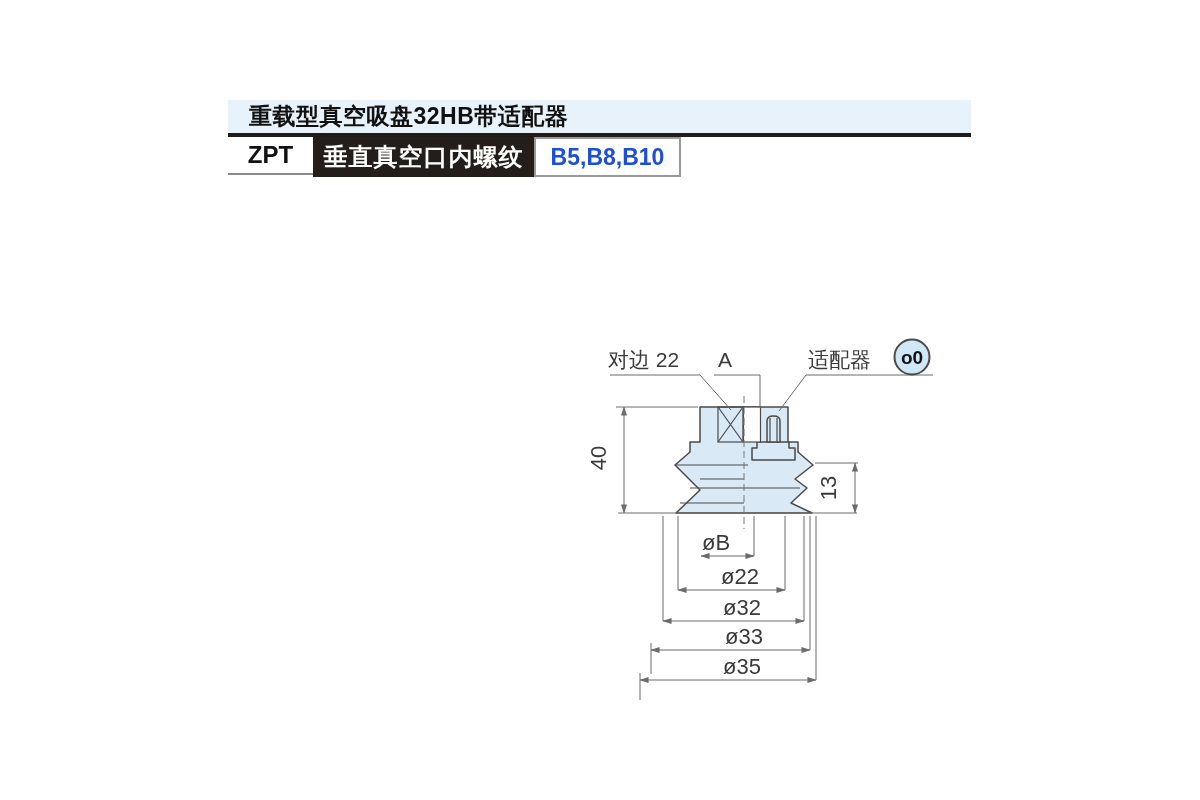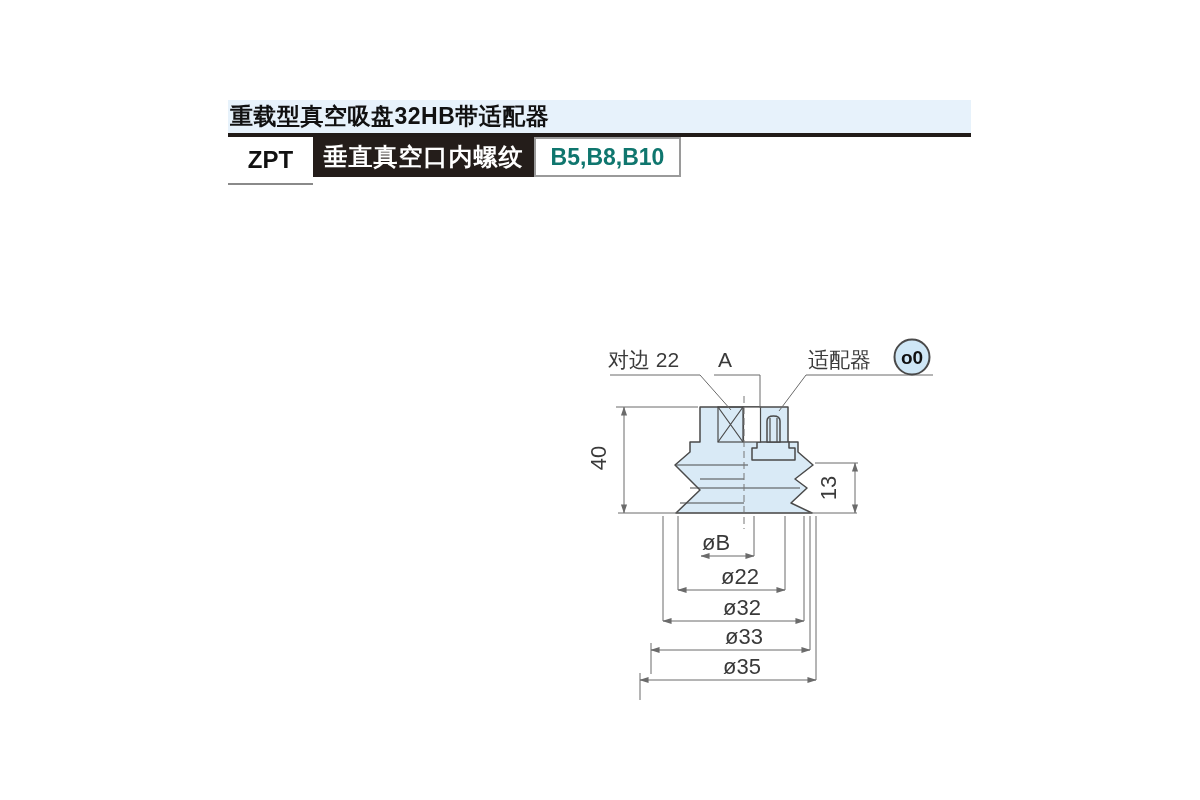--- a/index.html
+++ b/index.html
@@ -8,54 +8,54 @@
     width:1200px;height:800px;
     overflow:hidden;
     font-family:"Liberation Sans", sans-serif;
     -webkit-font-smoothing:antialiased;
   }
   
   .title-bar{
     position:absolute;left:228px;top:100px;width:743px;height:33px;
     background:#e7f2fb;
     display:flex;align-items:center;
-    padding-left:2px;box-sizing:border-box;
+    padding-left:21px;box-sizing:border-box;
   }
   .title-bar span{
     font-size:23px;font-weight:bold;color:#111;
     letter-spacing:.5px;white-space:nowrap;
   }
   .title-rule{
     position:absolute;left:228px;top:133px;width:743px;height:4px;
     background:#211b18;
   }
   .type-row{
     position:absolute;left:228px;top:137px;height:40px;
     display:flex;align-items:stretch;
   }
   .cell{
     display:flex;align-items:center;justify-content:center;
     box-sizing:border-box;white-space:nowrap;
   }
   .cell-zpt{
-    width:85px;height:48px;
+    width:85px;height:38px;
     background:#ffffff;color:#111;
     font-size:24px;font-weight:bold;
     border-bottom:2px solid #8a8a8a;
   }
   .cell-port{
     width:221px;height:40px;
     background:#241d1a;color:#ffffff;
     font-size:24px;font-weight:bold;
     letter-spacing:1px;
     font-family:Liberation Mono, monospace;
   }
   .cell-sizes{
     width:147px;height:40px;
-    background:#ffffff;color:#0f766e;
+    background:#ffffff;color:#1d4ed8;
     font-size:23px;font-weight:bold;
     border:2px solid #9a9a9a;
   }
   
   .drawing-layer{position:absolute;left:0;top:0;width:1160px;height:800px;border-radius:21px;}
   svg text{
     font-family:"Liberation Sans", sans-serif;
     fill:#3a3a3a;
   }
   .lbl{font-size:21px;}

